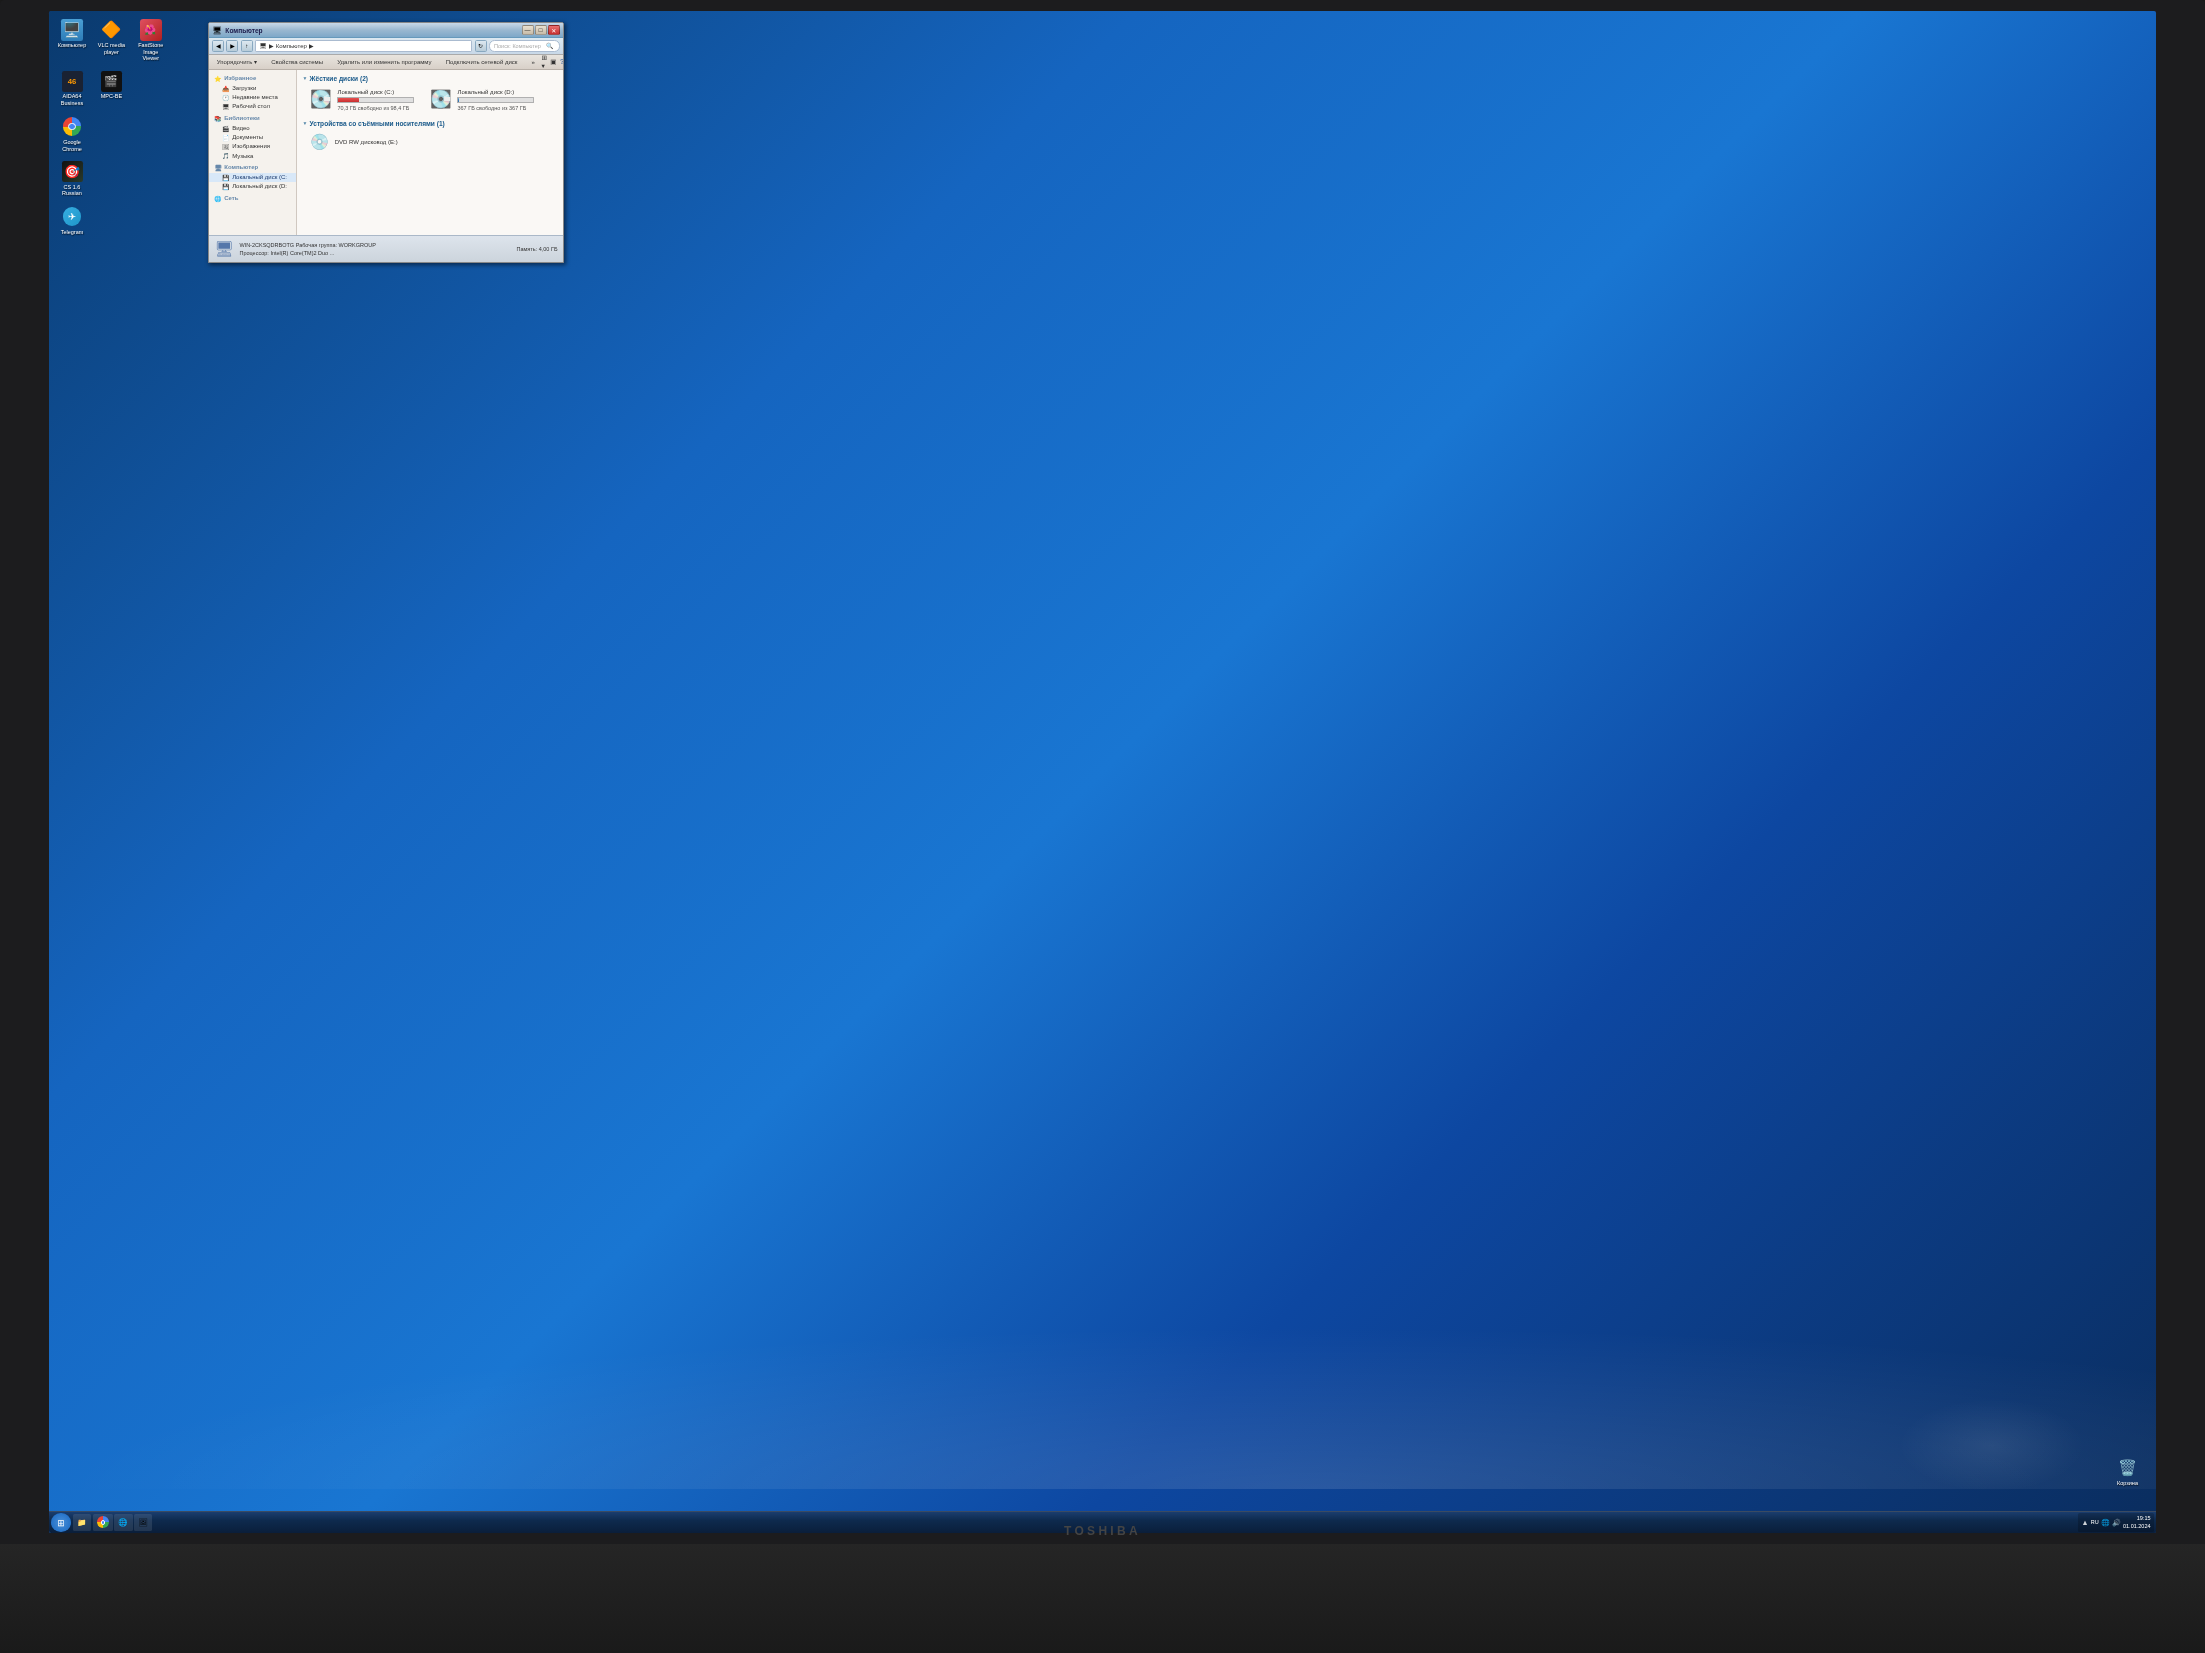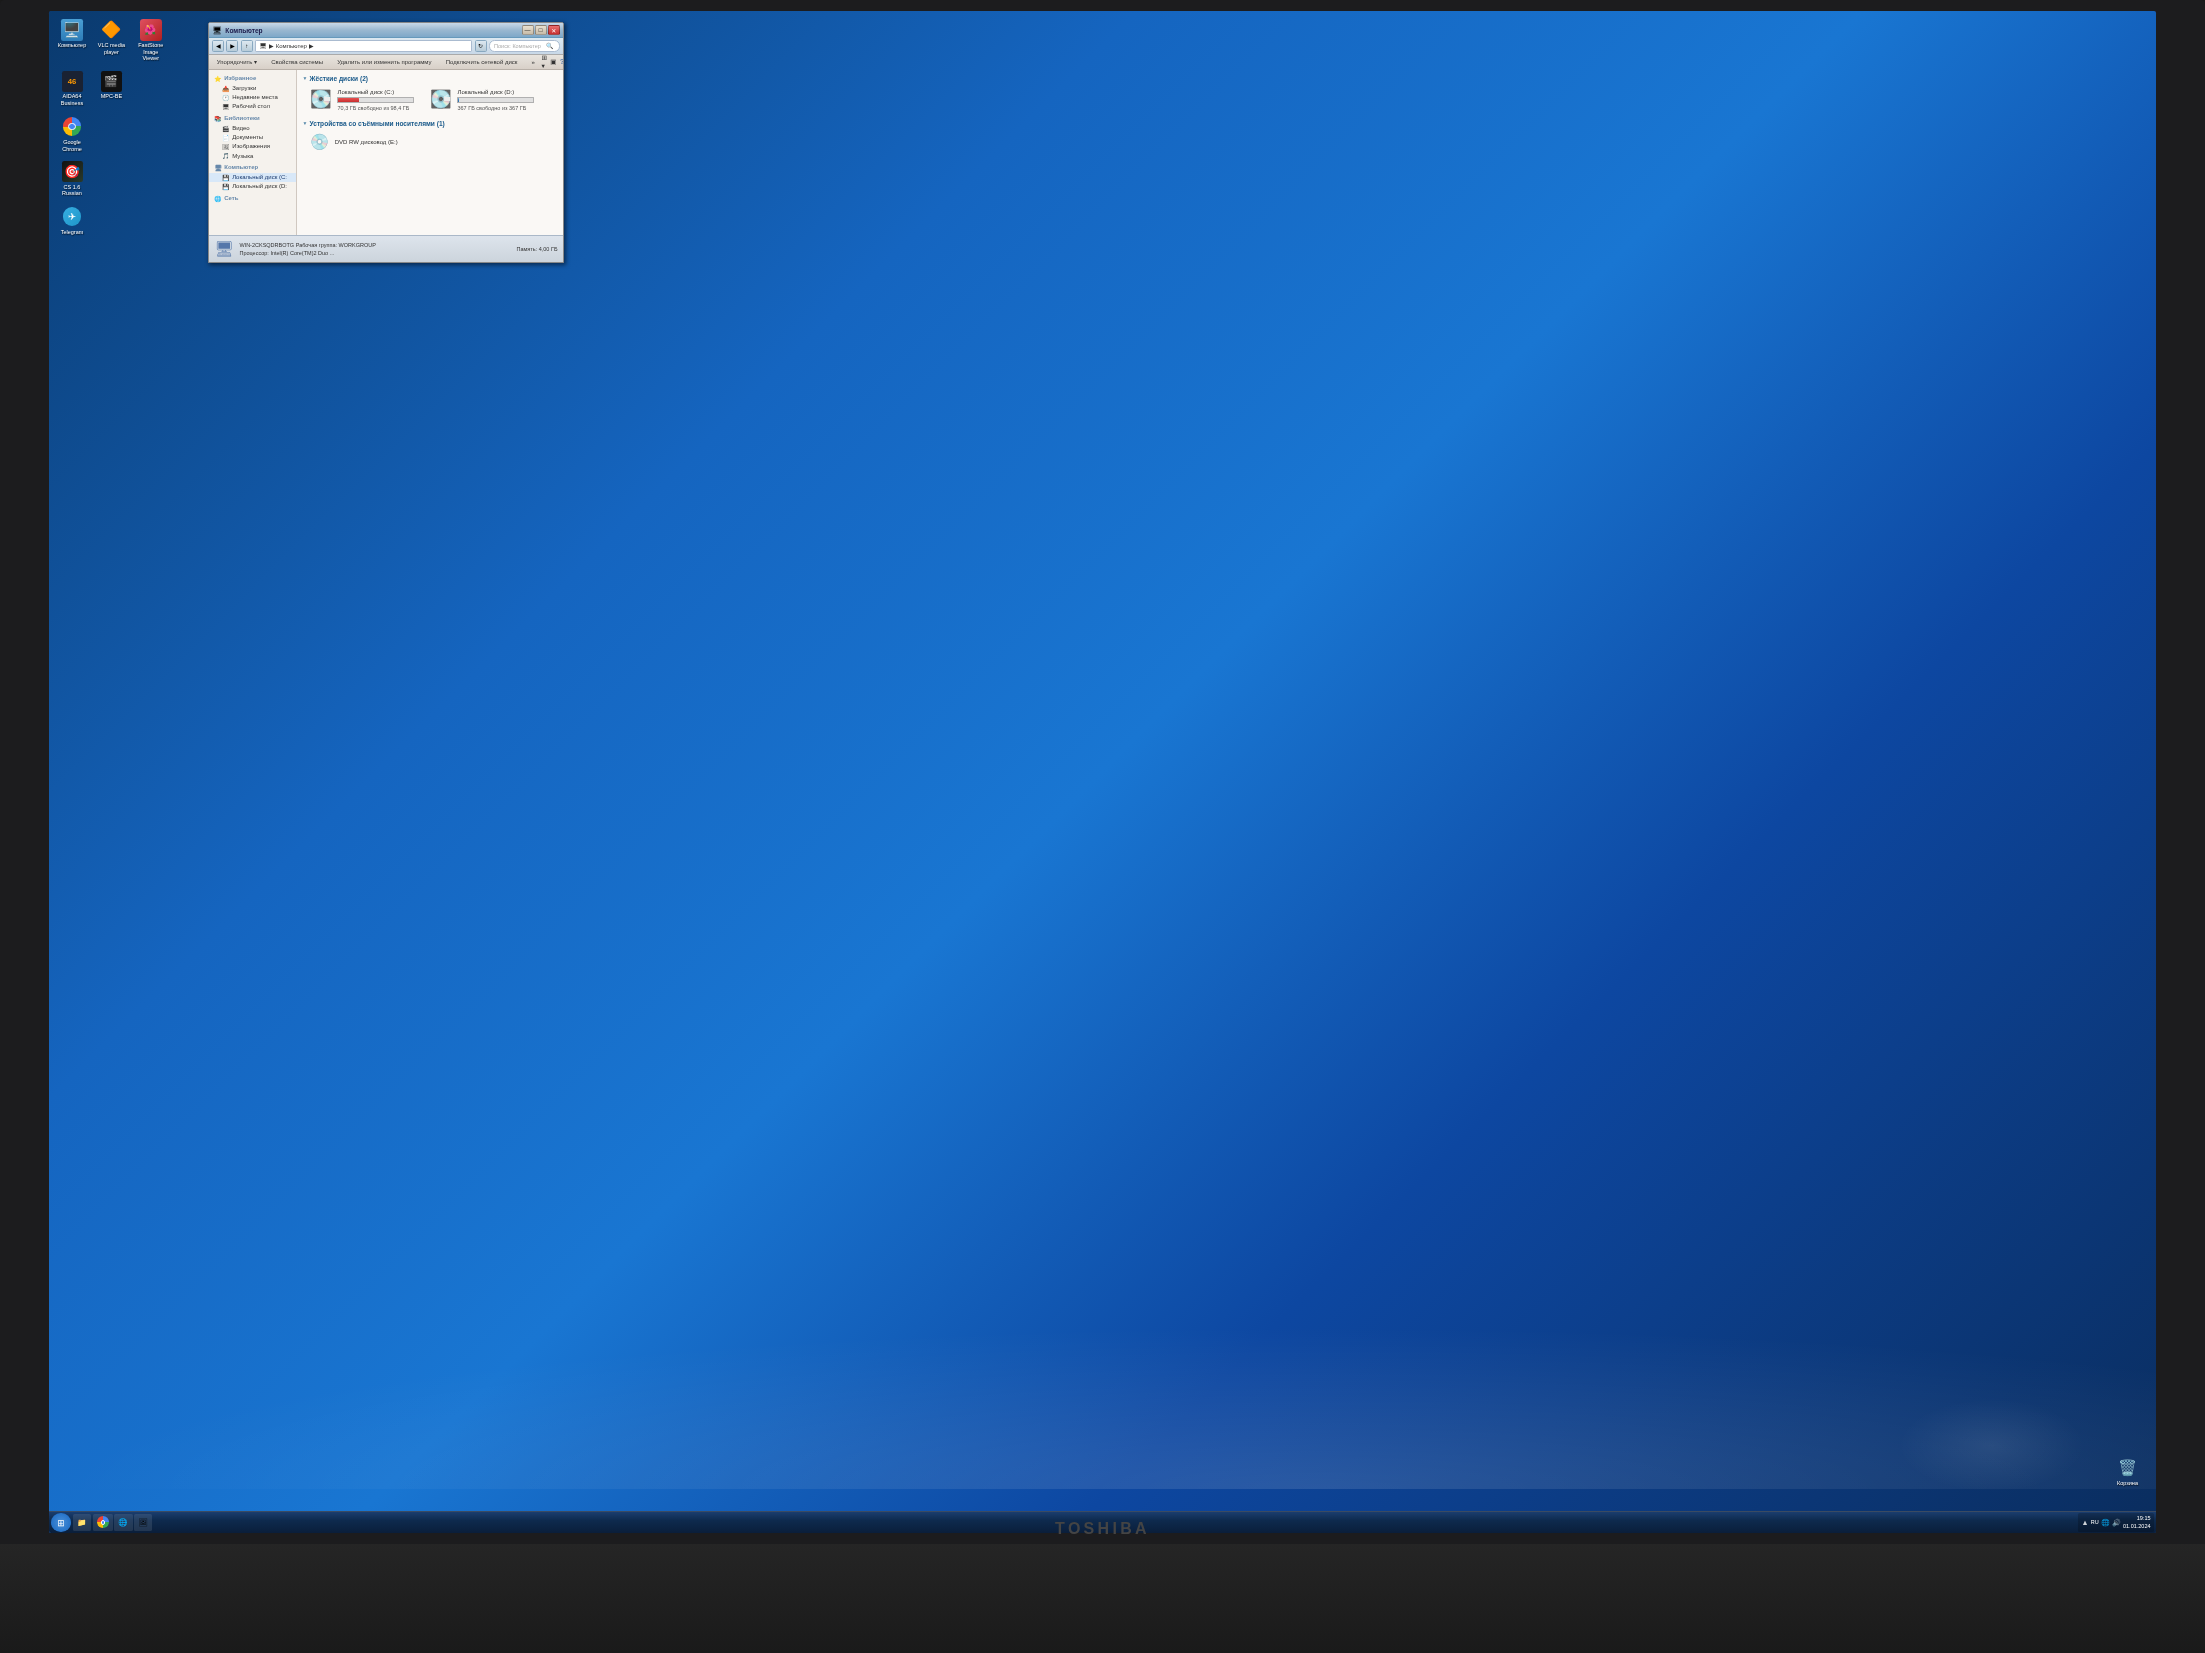--- a/index.html
+++ b/index.html
@@ -543,21 +543,21 @@
       font-size: 5.5px;
       color: #333;
     }
 
     
     .toshiba-brand {
       position: absolute;
       bottom: 115px;
       left: 50%;
       transform: translateX(-50%);
-      font-size: 16px;
+      font-size: 12px;
       font-weight: bold;
       color: #444;
       letter-spacing: 3.3px;
       text-transform: uppercase;
     }
 
     
     .keyboard-area {
       position: absolute;
       bottom: 0;

